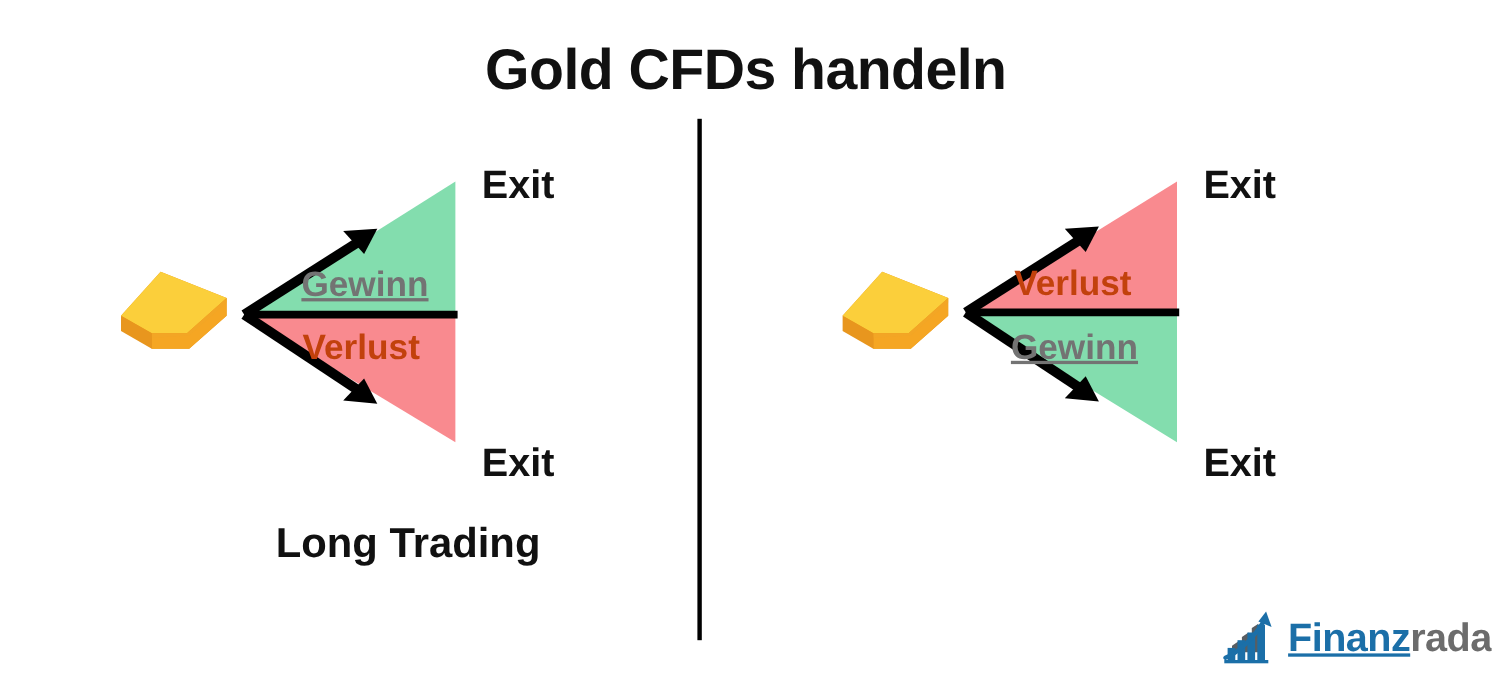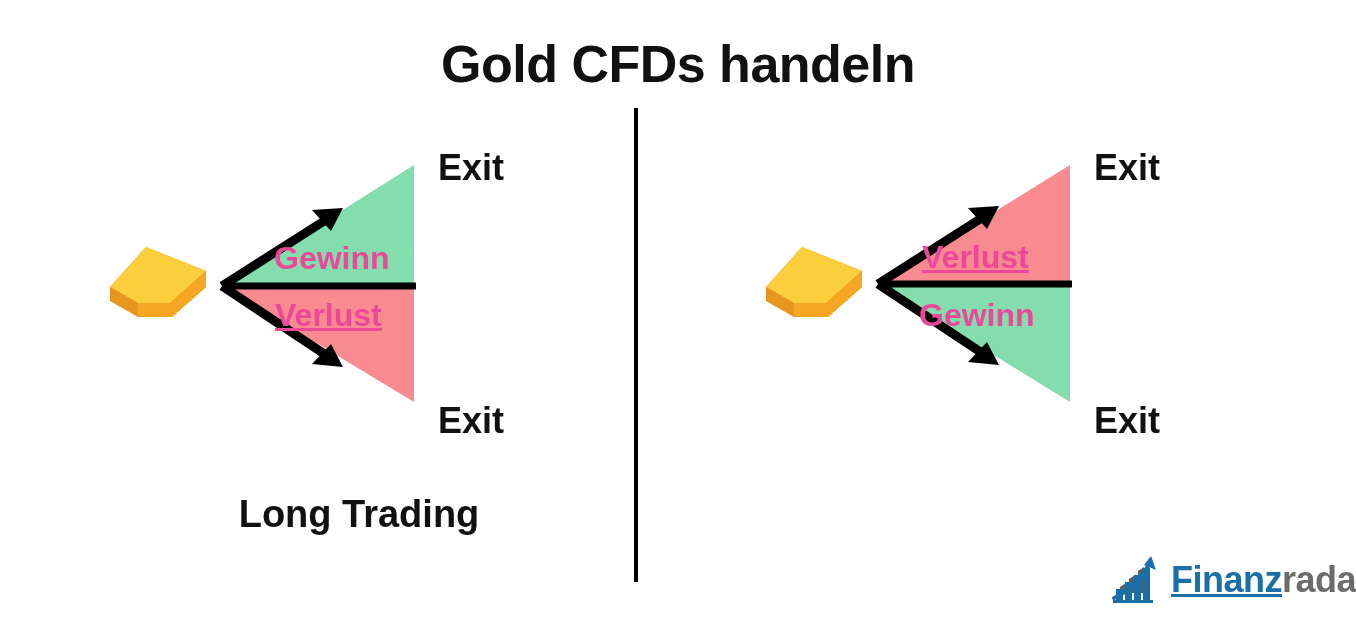--- a/index.html
+++ b/index.html
@@ -81,40 +81,40 @@
   .panel.right .exit-bottom { left: 394px; top: 263px; }
 
   
   .zone-label {
     position: absolute;
     font-size: 32px;
     font-weight: 700;
     line-height: 1;
     white-space: nowrap;
   }
-  .zone-gain { color: #ec4899; }
-  .zone-loss { color: #ec4899; text-decoration: underline; }
+  .zone-gain { color: #737373; text-decoration: underline; }
+  .zone-loss { color: #c2410c; }
 
   .panel.left  .zone-a { left: 250px; top: 102px; }   
   .panel.left  .zone-b { left: 251px; top: 159px; }   
   .panel.right .zone-a { left: 222px; top: 101px; }   
   .panel.right .zone-b { left: 219px; top: 159px; }   
 
   
   .caption {
     position: absolute;
     top: 335px;
     width: 620px;
     text-align: center;
     font-size: 38px;
     font-weight: 700;
     color: #111111;
     line-height: 1;
   }
-  .panel.left  .caption { left: 25px; margin-top: 20px; }
+  .panel.left  .caption { left: 37px; }
   .panel.right .caption { left: -10px; }
 
   
   .gold-bar {
     position: absolute;
     width: 120px;
     height: 110px;
   }
   .panel.left  .gold-bar { left: 78px;  top: 85px; }
   .panel.right .gold-bar { left: 58px;  top: 85px; }

